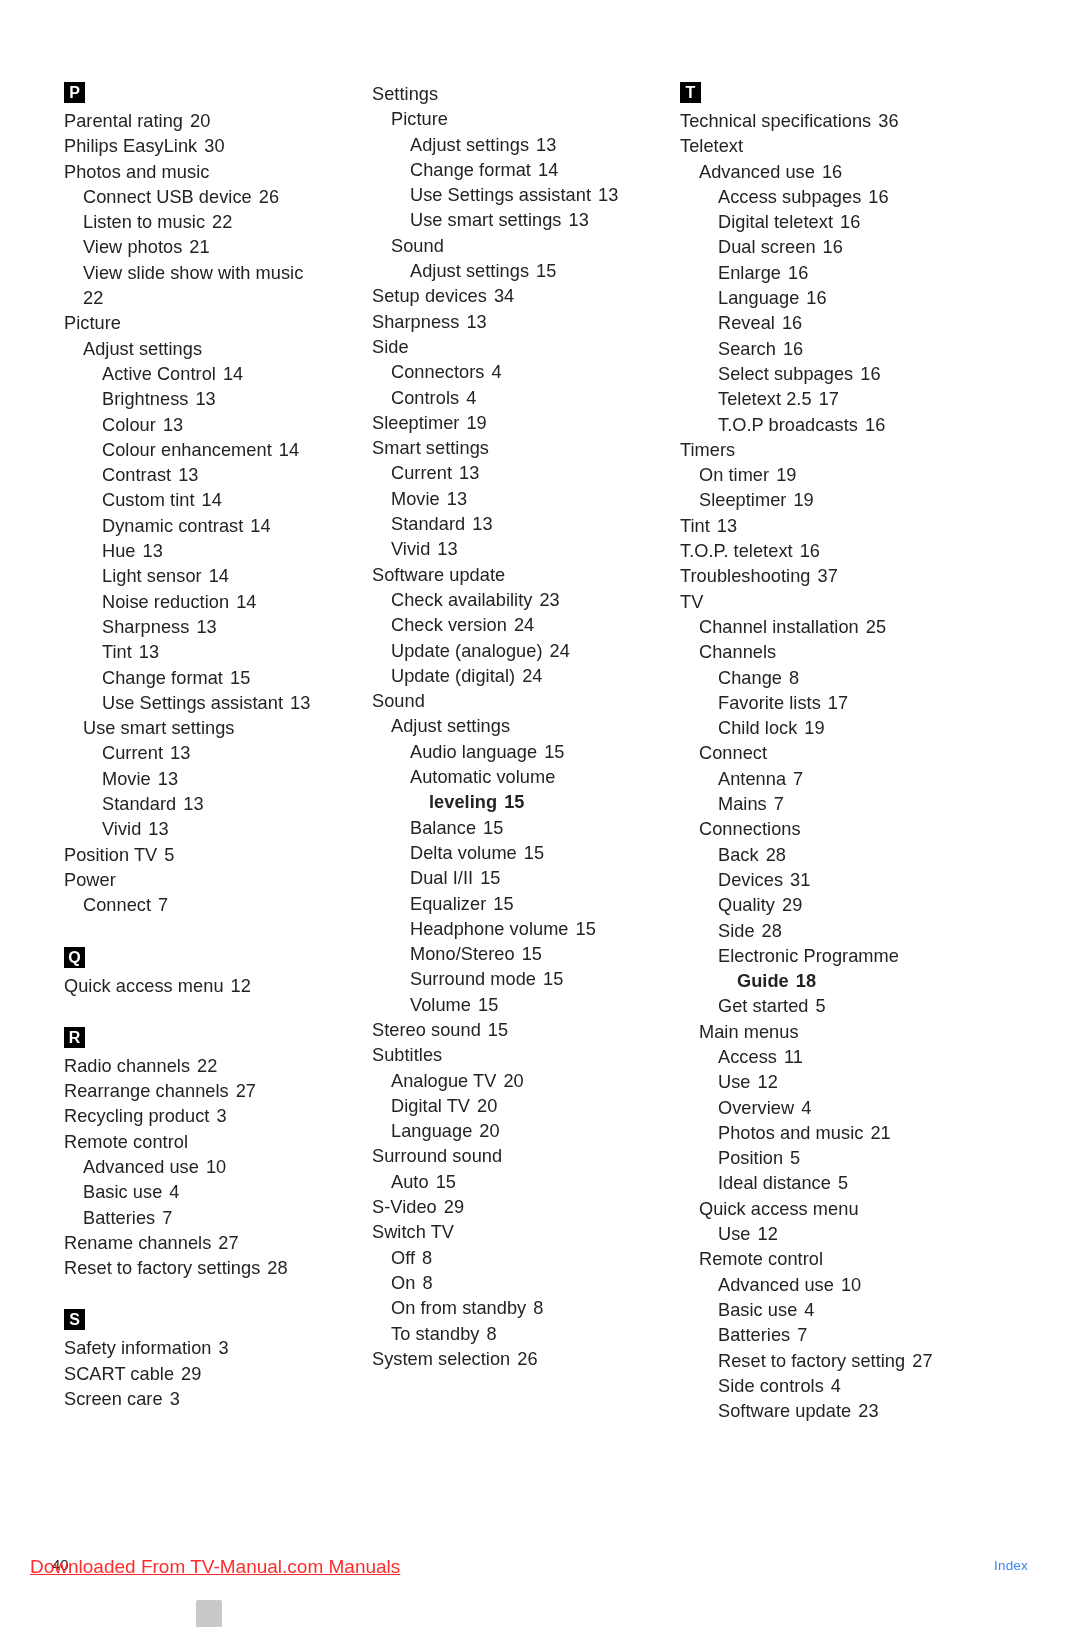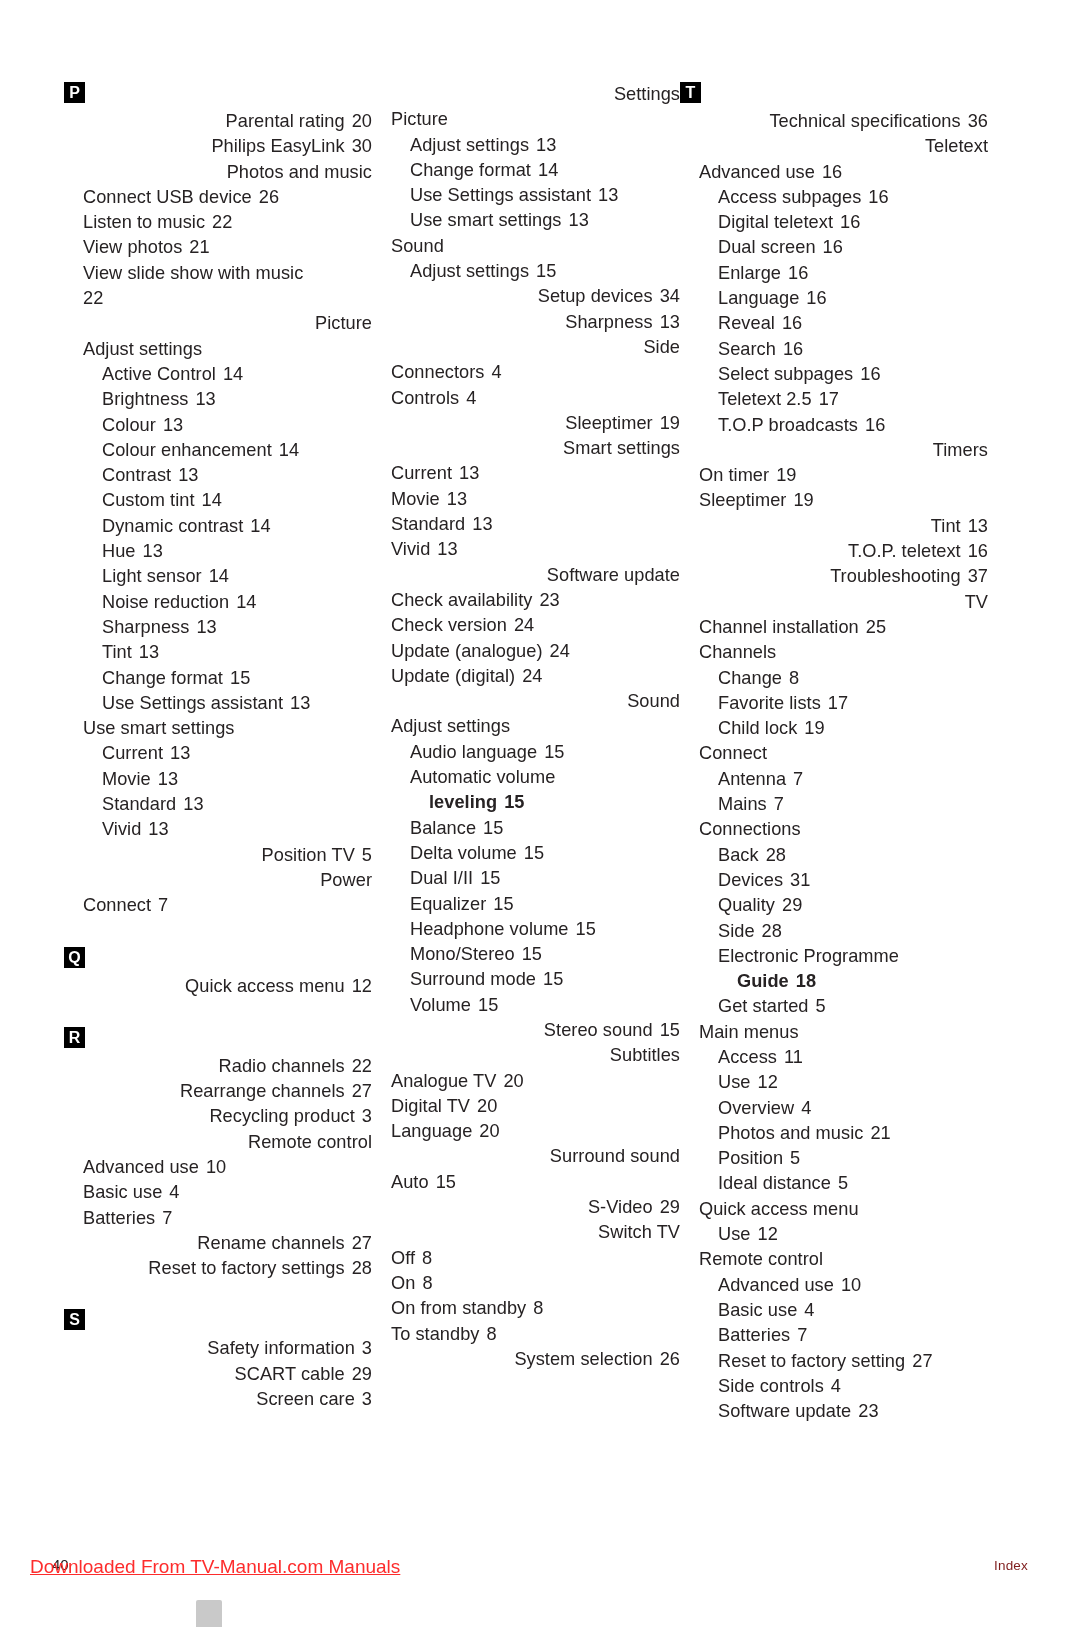--- a/index.html
+++ b/index.html
@@ -57,21 +57,21 @@
   .letter-head.spaced { margin-top: 28px; }
 
   .entry {
     font-size: 18.2px;
     line-height: 25.3px;
     color: #262223;
     white-space: nowrap;
     font-weight: 400;
     letter-spacing: 0.05px;
   }
-  .lvl0 { padding-left: 0px; text-align: right; }
+  .lvl0 { padding-left: 0px; }
   .lvl1 { padding-left: 19px; }
   .lvl2 { padding-left: 38px; }
   .lvl3 { padding-left: 57px; font-weight: bold; }
 
   .entry .pg { margin-left: 7px; }
 
   
   .footer {
     position: absolute;
     left: 0;
@@ -85,21 +85,21 @@
     top: 8px;
     font-size: 15px;
     color: #262223;
     font-family: "Liberation Sans", sans-serif;
   }
   .footer-label {
     position: absolute;
     right: 52px;
     top: 10px;
     font-size: 13.5px;
-    color: #7f1d1d;
+    color: #3b82f6;
     font-family: "Liberation Sans", sans-serif;
     letter-spacing: 0.2px;
   }
   .watermark {
     position: absolute;
     left: 30px;
     top: 0px;
     font-family: Liberation Sans, sans-serif;
     font-size: 19px;
     line-height: 38px;

